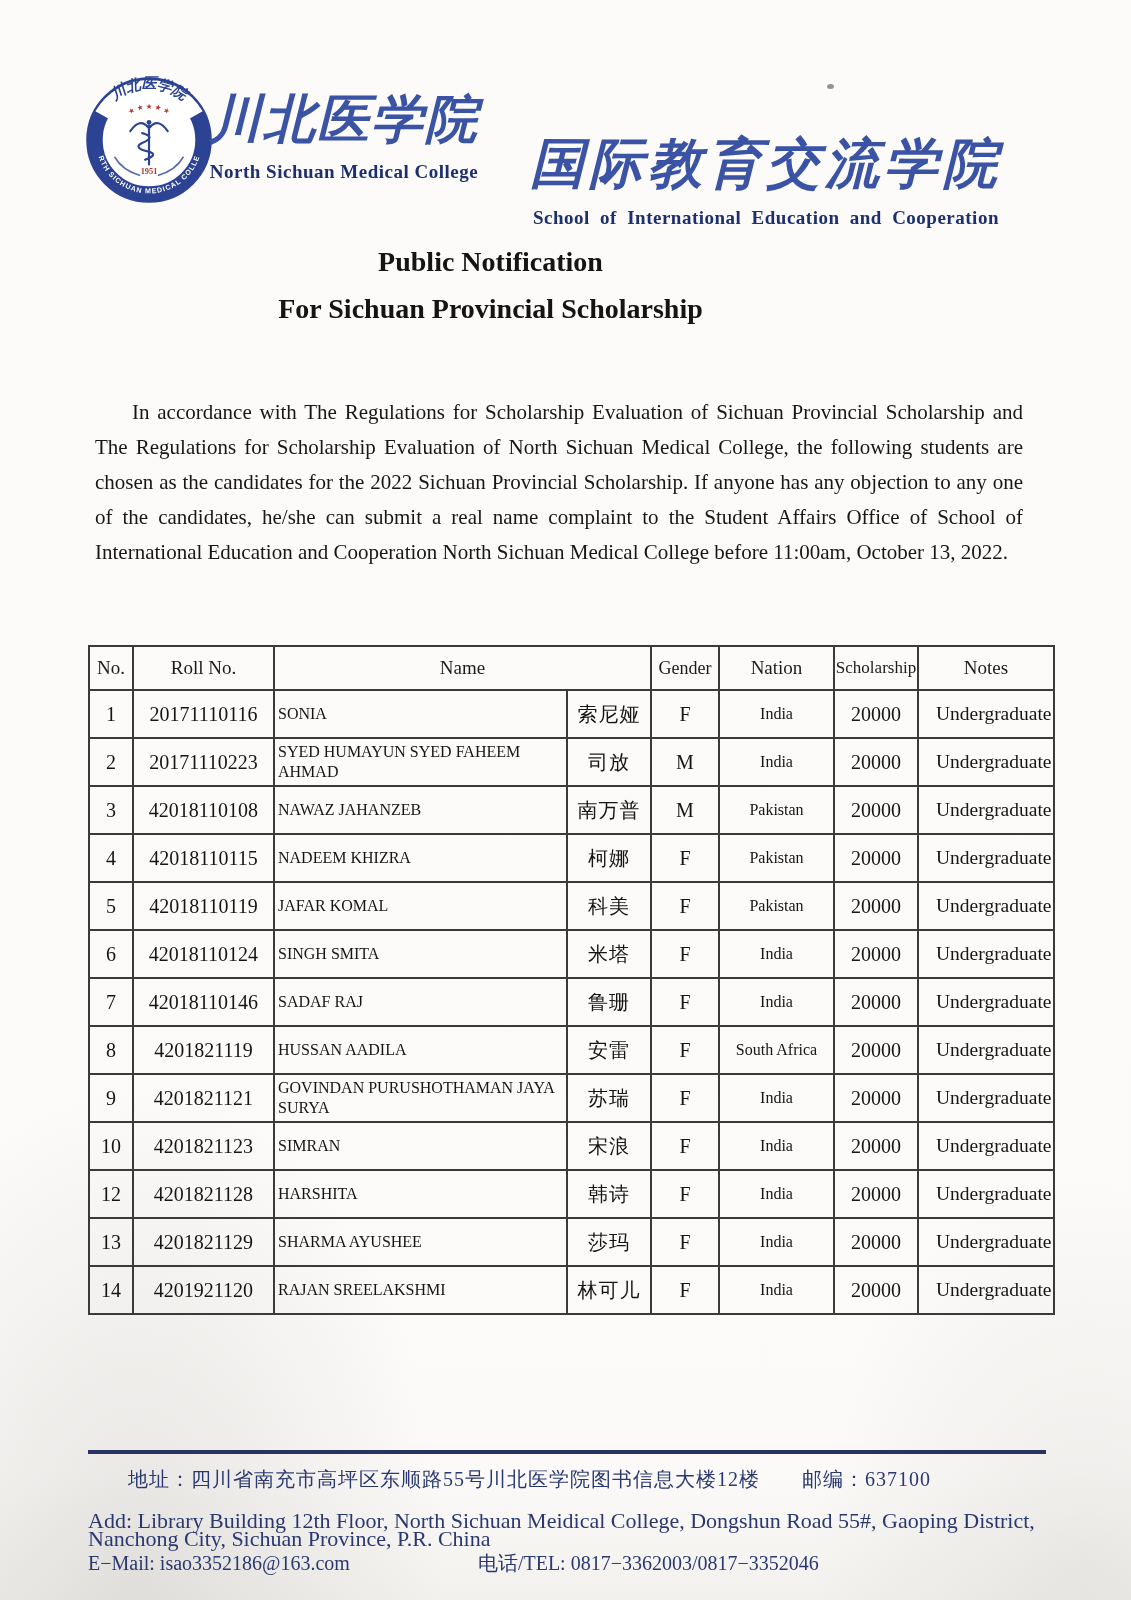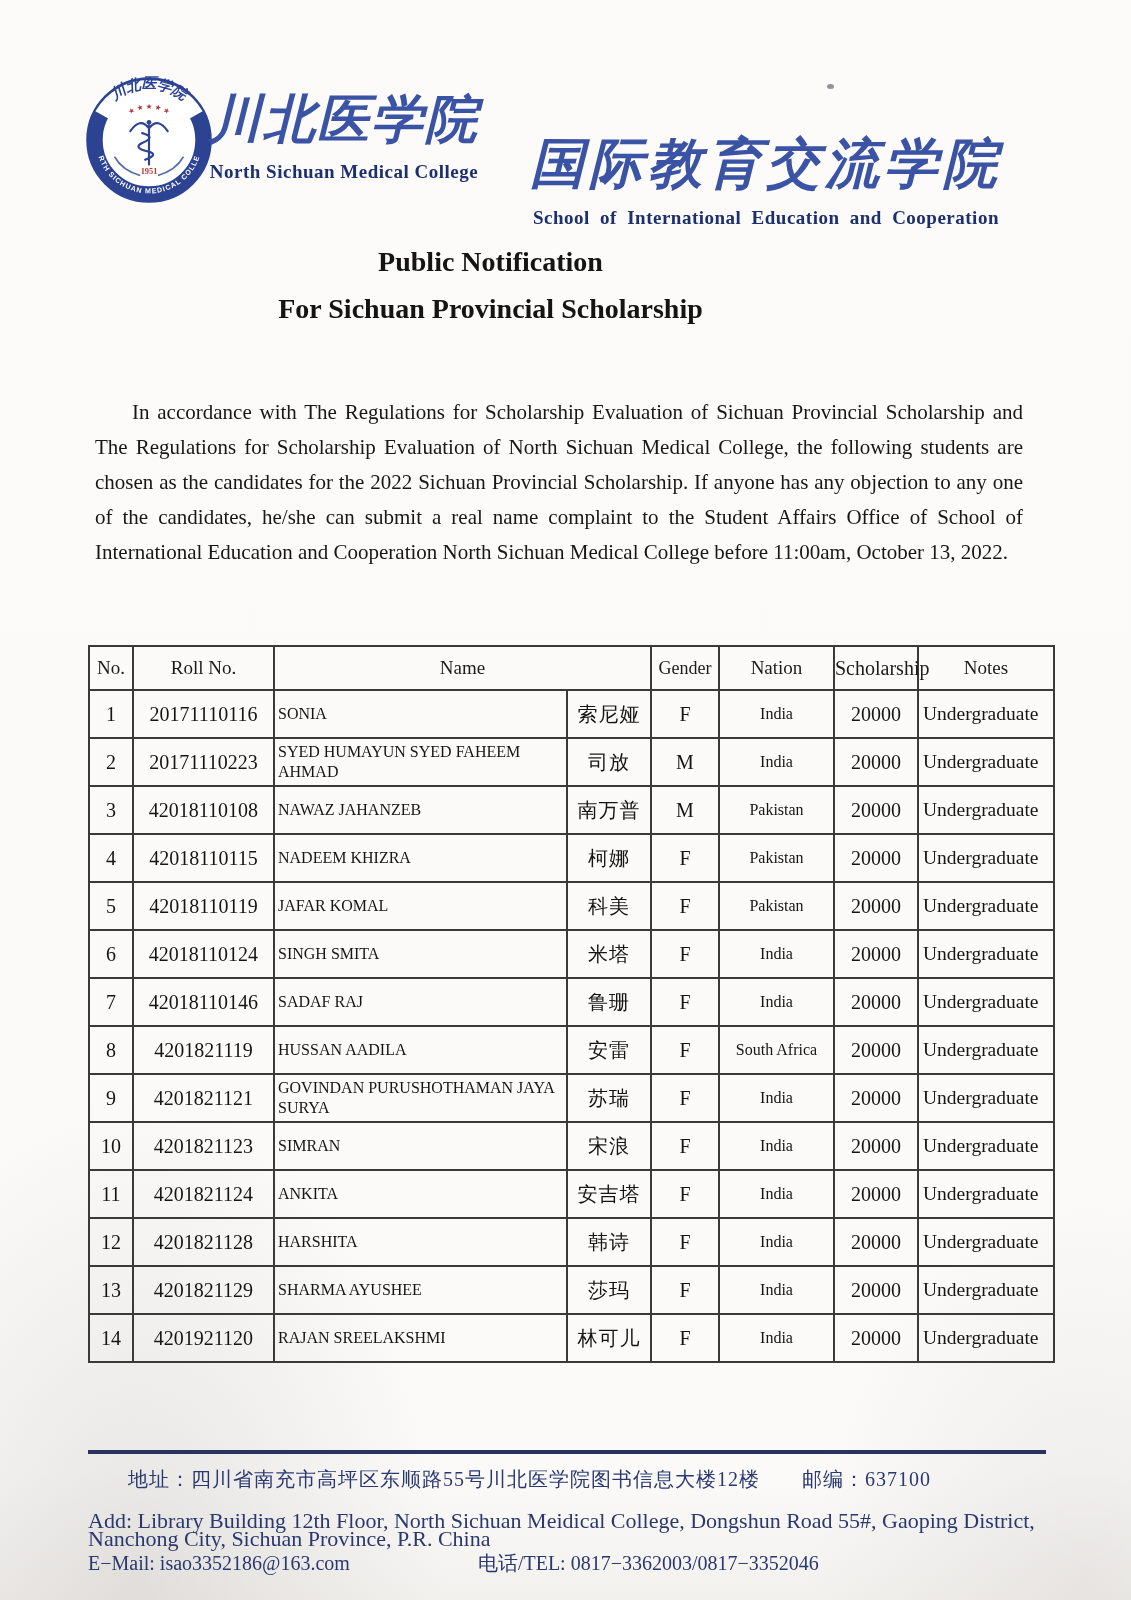--- a/index.html
+++ b/index.html
@@ -47,27 +47,27 @@
     position:absolute; left:95px; top:395px; width:928px;
     font-size:21px; line-height:35px; text-align:justify;
     text-indent:37px; color:#171717;
   }
 
   
   .tbl-wrap { position:absolute; left:88px; top:645px; }
   table { border-collapse:collapse; table-layout:fixed; width:965px; background:transparent; }
   th, td { border:2px solid #3a3a3a; vertical-align:middle; }
   th { font-weight:normal; font-size:19px; height:44px; text-align:center; color:#1b1b1b; }
-  th.h-scholarship { font-size:20px; }
+  th.h-scholarship { font-size:17px; }
   th.h-gender { font-size:18px; }
   td { font-size:20px; text-align:center; height:48px; color:#151515; }
   td.col-name_en { text-align:left; font-size:16px; line-height:1.28; padding:2px 3px; }
   td.col-name_cn { font-size:20px; letter-spacing:1px; }
   td.col-nation  { font-size:16px; }
-  td.col-notes   { text-align:left; font-size:19.5px; padding-left:4px; }
+  td.col-notes   { text-align:left; font-size:19.5px; padding-left:17px; }
 
   
   .footer-rule {
     position:absolute; left:88px; top:1450px; width:958px; height:4px;
     background:#27345f;
   }
   .footer { position:absolute; left:88px; top:1466px; width:975px; color:#2a3870; }
   .f-line1 { font-size:20px; line-height:27px; letter-spacing:1px;margin-left:40px; }
   .f-line2 { font-size:22px; line-height:18px;margin-top:19px; }
   .f-line3 { font-size:20px; line-height:27px; margin-top:2px; }
@@ -249,30 +249,20 @@
             <td class="col-no">10</td>
             <td class="col-roll">4201821123</td>
             <td class="col-name_en">SIMRAN</td>
             <td class="col-name_cn">宋浪</td>
             <td class="col-gender">F</td>
             <td class="col-nation">India</td>
             <td class="col-scholarship">20000</td>
             <td class="col-notes">Undergraduate</td>
           </tr>
           <tr>
-            <td class="col-no">11</td>
-            <td class="col-roll">4201821124</td>
-            <td class="col-name_en">ANKITA</td>
-            <td class="col-name_cn">安吉塔</td>
-            <td class="col-gender">F</td>
-            <td class="col-nation">India</td>
-            <td class="col-scholarship">20000</td>
-            <td class="col-notes">Undergraduate</td>
-          </tr>
-          <tr>
             <td class="col-no">12</td>
             <td class="col-roll">4201821128</td>
             <td class="col-name_en">HARSHITA</td>
             <td class="col-name_cn">韩诗</td>
             <td class="col-gender">F</td>
             <td class="col-nation">India</td>
             <td class="col-scholarship">20000</td>
             <td class="col-notes">Undergraduate</td>
           </tr>
           <tr>

